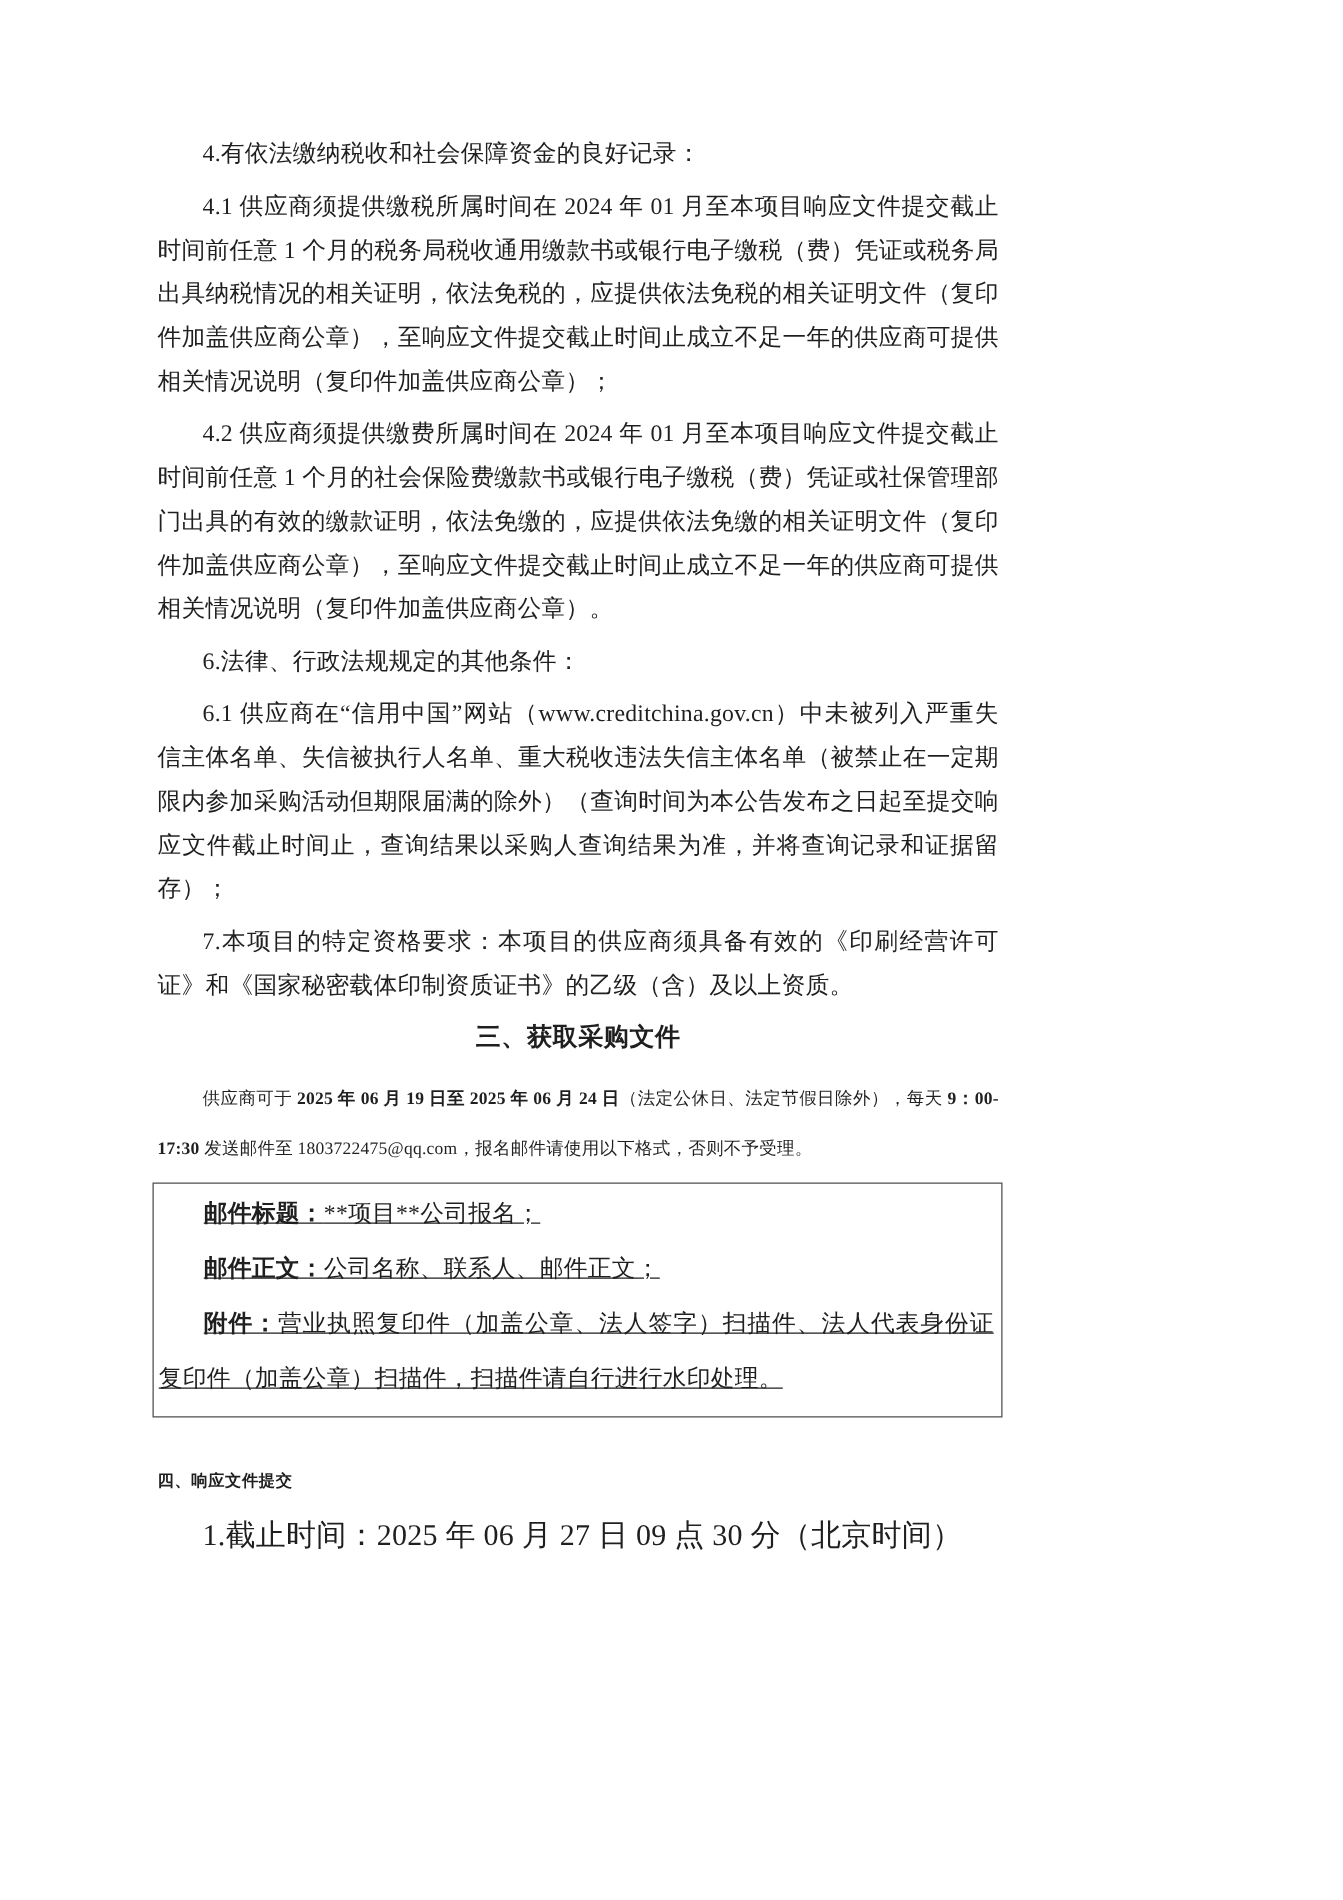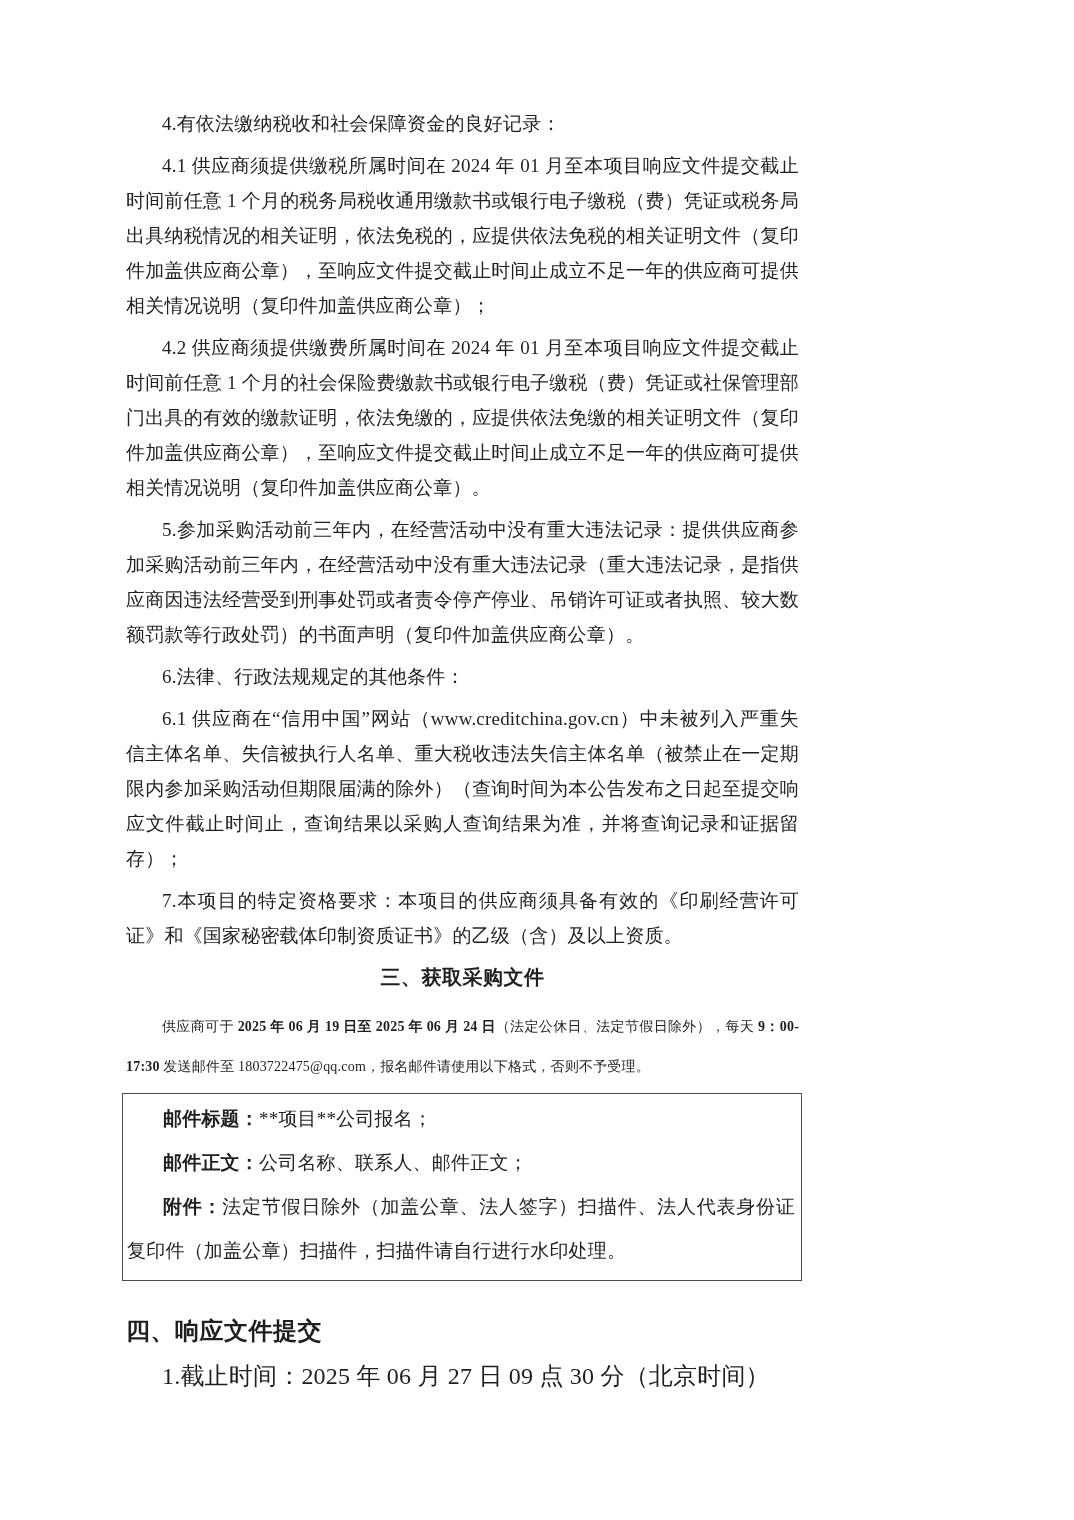--- a/index.html
+++ b/index.html
@@ -45,30 +45,31 @@
     letter-spacing:0.2px;
     margin-top:10px;
     margin-bottom:6px;
   }
   .bold{font-weight:bold;}
   .email-box{
     border:1px solid var(--border-color);
     margin-left:-4px;
     margin-right:-3px;
     padding:3px 6px 7px 4px;
+    text-decoration:underline;
   }
   .email-box .box-para{
     font-size:19px;
     line-height:44px;
     text-align:justify;
     text-indent:36px;
     letter-spacing:0.2px;
   }
   .section4-heading{
-    font-size:24px;
+    font-size:13px;
     font-weight:bold;
     line-height:35px;
     margin-top:33px;
     margin-bottom:10px;
     letter-spacing:0.5px;
   }
   .deadline-para{
     font-size:24px;
     line-height:35px;
     text-indent:36px;
@@ -76,32 +77,31 @@
   }
 </style>
 </head>
 <body>
 
 <div class="page">
 
   <p class="body-para">4.有依法缴纳税收和社会保障资金的良好记录：</p>
   <p class="body-para">4.1 供应商须提供缴税所属时间在 2024 年 01 月至本项目响应文件提交截止时间前任意 1 个月的税务局税收通用缴款书或银行电子缴税（费）凭证或税务局出具纳税情况的相关证明，依法免税的，应提供依法免税的相关证明文件（复印件加盖供应商公章），至响应文件提交截止时间止成立不足一年的供应商可提供相关情况说明（复印件加盖供应商公章）；</p>
   <p class="body-para">4.2 供应商须提供缴费所属时间在 2024 年 01 月至本项目响应文件提交截止时间前任意 1 个月的社会保险费缴款书或银行电子缴税（费）凭证或社保管理部门出具的有效的缴款证明，依法免缴的，应提供依法免缴的相关证明文件（复印件加盖供应商公章），至响应文件提交截止时间止成立不足一年的供应商可提供相关情况说明（复印件加盖供应商公章）。</p>
-  <p class="body-para">5.参加采购活动前三年内，在经营活动中没有重大违法记录：提供供应商参加采购活动前三年内，在经营活动中没有重大违法记录（重大违法记录，是指供应商因违法经营受到刑事处罚或者责令停产停业、吊销许可证或者执照、较大数额罚款等行政处罚）的书面声明（复印件加盖供应商公章）。</p>
   <p class="body-para">6.法律、行政法规规定的其他条件：</p>
   <p class="body-para">6.1 供应商在“信用中国”网站（www.creditchina.gov.cn）中未被列入严重失信主体名单、失信被执行人名单、重大税收违法失信主体名单（被禁止在一定期限内参加采购活动但期限届满的除外）（查询时间为本公告发布之日起至提交响应文件截止时间止，查询结果以采购人查询结果为准，并将查询记录和证据留存）；</p>
   <p class="body-para">7.本项目的特定资格要求：本项目的供应商须具备有效的《印刷经营许可证》和《国家秘密载体印制资质证书》的乙级（含）及以上资质。</p>
 
   <h3 class="section-heading">三、获取采购文件</h3>
 
   <p class="acquire-para"><span>供应商可于 </span><span class="bold">2025 年 06 月 19 日至 2025 年 06 月 24 日</span><span>（法定公休日、法定节假日除外），每天 </span><span class="bold">9：00-17:30</span><span> 发送邮件至 1803722475@qq.com，报名邮件请使用以下格式，否则不予受理。</span></p>
 
   <div class="email-box">
     <p class="box-para"><span class="bold">邮件标题：</span><span>**项目**公司报名；</span></p>
     <p class="box-para"><span class="bold">邮件正文：</span><span>公司名称、联系人、邮件正文；</span></p>
-    <p class="box-para"><span class="bold">附件：</span><span>法定节假日除外（加盖公章、法人签字）扫描件、法人代表身份证复印件（加盖公章）扫描件，扫描件请自行进行水印处理。</span></p>
+    <p class="box-para"><span class="bold">附件：</span><span>营业执照复印件（加盖公章、法人签字）扫描件、法人代表身份证复印件（加盖公章）扫描件，扫描件请自行进行水印处理。</span></p>
   </div>
 
   <h3 class="section4-heading">四、响应文件提交</h3>
 
   <p class="deadline-para">1.截止时间：2025 年 06 月 27 日 09 点 30 分（北京时间）</p>
 
 </div>
 
 </body></html>

